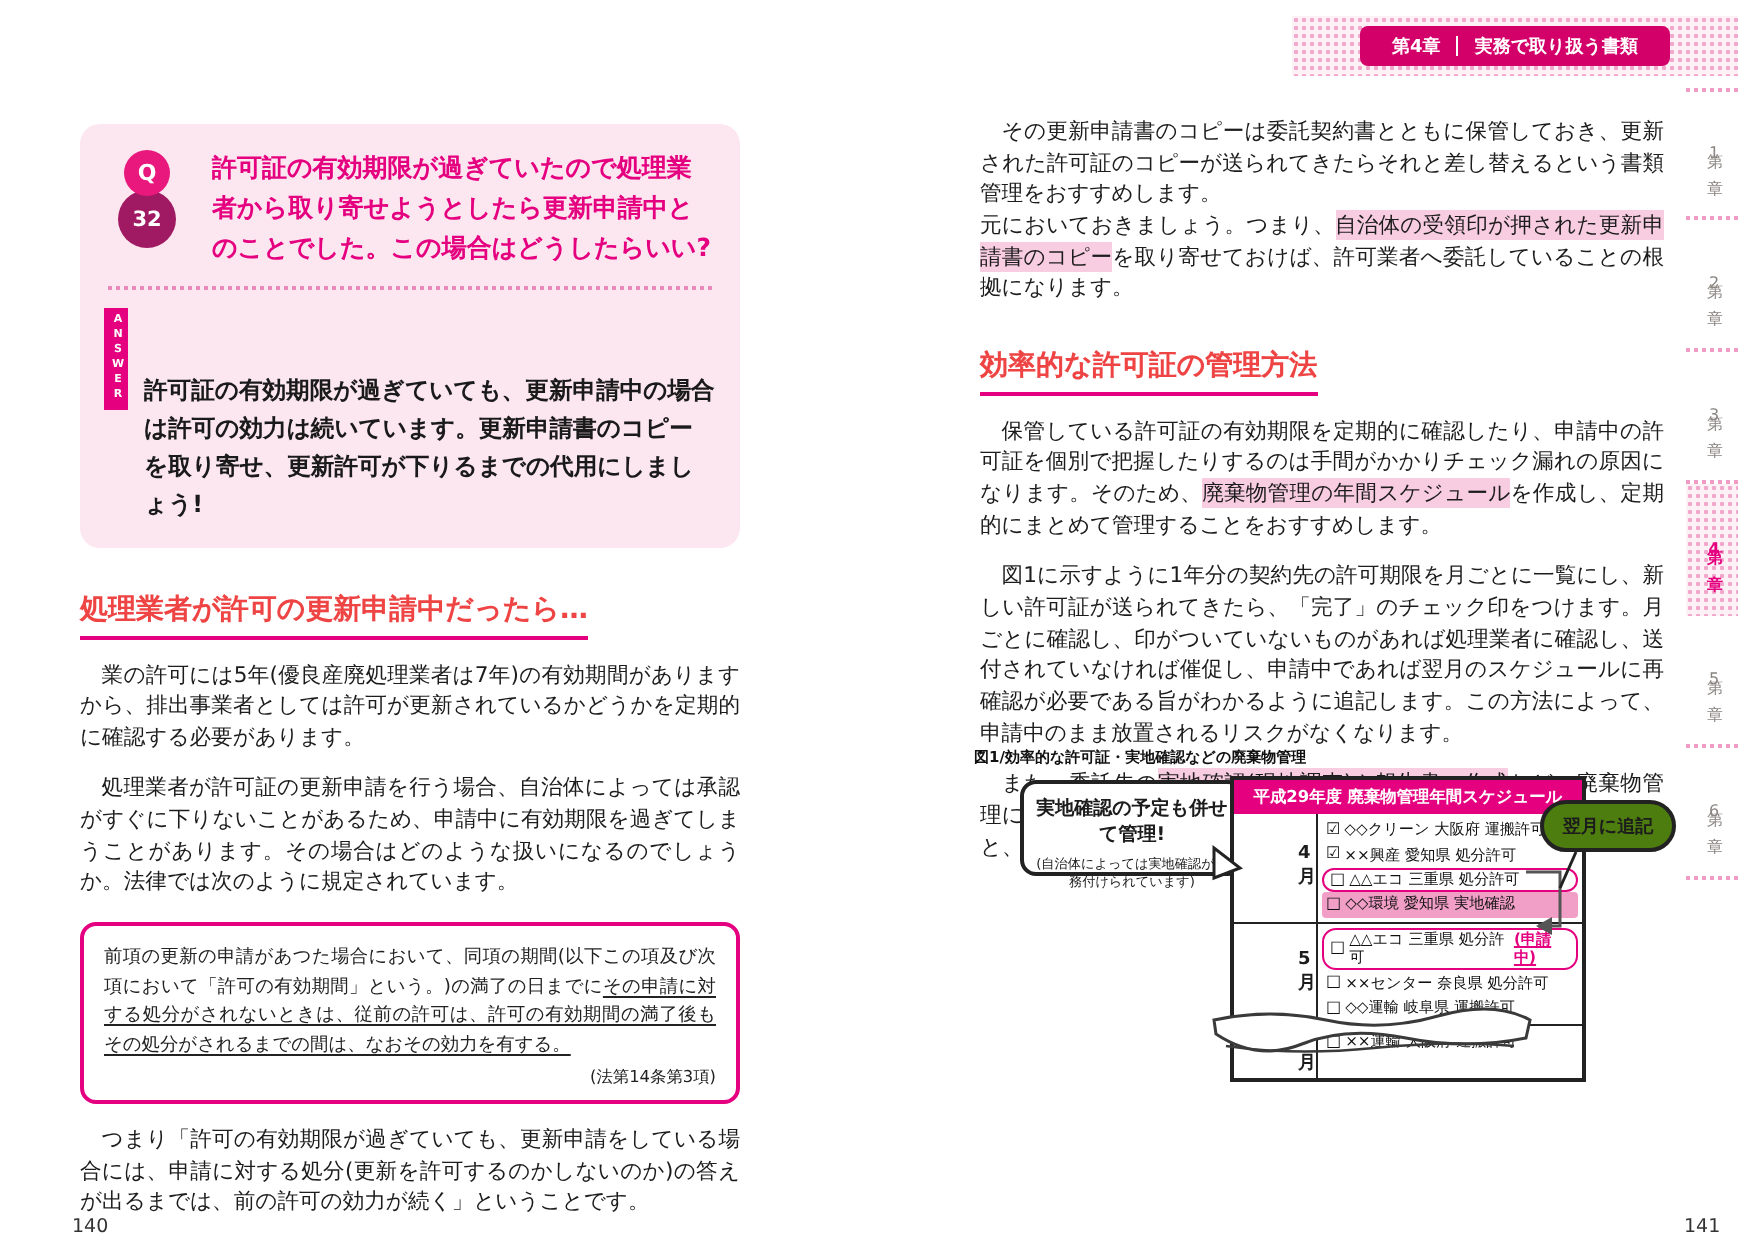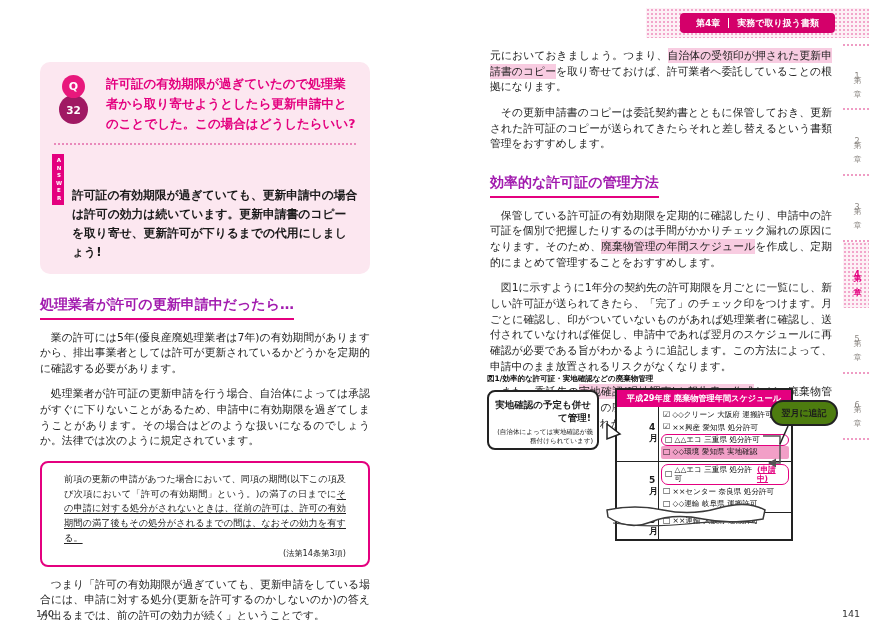--- a/index.html
+++ b/index.html
@@ -42,40 +42,40 @@
     display:flex; align-items:center; justify-content:center; }
   .q-text { flex:1; color:#e4007f; font-weight:bold; font-size:12.5px; line-height:1.6; }
   .qa-divider { border-top:2px dotted #e989bb; margin:9px 2px 0; }
   .a-row { display:flex; gap:8px; margin-top:9px; align-items:flex-start; }
   .answer-tag { flex:0 0 12px; background:#e4007f; color:#fff; writing-mode:vertical-rl;
     text-orientation:upright; font-size:5.5px; font-weight:bold; letter-spacing:1.5px;
     padding:3px 3px; line-height:1; }
   .a-text { flex:1; font-weight:bold; color:#1a1a1a; font-size:11.8px; line-height:1.6;margin-top:32px; }
 
   .sec-heading { margin-top:22px; width:fit-content; font-size:14px; font-weight:bold;
-    color:#a21caf; border-bottom:2.5px solid #e4007f; padding-bottom:4px; }
+    color:#ef4444; border-bottom:2.5px solid #e4007f; padding-bottom:4px; }
   .body-p { margin-top:10px; font-size:10.8px; line-height:1.45; text-align:justify; color:#1c1c1c; }
   .body-p.indent { text-indent:1em; }
   .law-box { margin-top:12px; border:2px solid #e4007f; border-radius:8px; background:#fff;
-    padding:9px 22px 5px; font-size:9.2px; line-height:1.6; color:#222; text-align:justify; }
+    padding:9px 10px 5px; font-size:9.2px; line-height:1.6; color:#222; text-align:justify; }
   .law-box .u { text-decoration:underline; text-underline-offset:2px; }
   .law-cite { text-align:right; font-size:8.2px; margin-top:1px; }
 
   .page-num { position:absolute; top:608px; font-size:9.5px; color:#333; }
   .page-num.l { left:36px; } .page-num.r { left:818px;margin-left:24px; }
 
   
   .right-col { position:absolute; left:490px; top:48px; width:342px; }
   .hl { background:#f8cce1; padding:1px 0; }
 
   
   .fig-caption { position:absolute; left:487px; top:374px; font-size:7.5px; font-weight:bold; color:#111; }
   .figure { position:absolute; left:487px; top:386px; width:365px; height:188px; }
-  .callout { position:absolute; left:0; top:4px; width:112px; height:60px; background:#fff;
-    border:2px solid #222; border-radius:8px; text-align:right; padding-top:7px; }
+  .callout { position:absolute; left:23px; top:4px; width:112px; height:48px; background:#fff;
+    border:2px solid #222; border-radius:8px; text-align:center; padding-top:7px; }
   .callout-title { font-size:9.5px; font-weight:bold; line-height:1.35; padding:0 6px; }
   .callout-note { font-size:6.6px; color:#222; margin-top:3px; line-height:1.35; padding:0 4px; }
 
   .sched { position:absolute; left:128px; top:2px; width:178px; background:#fff; border:2px solid #222; }
   .sched-head { background:#e4007f; color:#fff; font-weight:bold; font-size:8.2px;
     text-align:center; padding:3px 1px; }
   .month-group { display:flex; border-top:1.5px solid #222; }
   .month-cell { flex:0 0 24px; display:flex; align-items:center; justify-content:center;
     border-right:1.5px solid #222; font-weight:bold; font-size:9px;padding-left:32px; }
   .rows { flex:1; padding:2px 2px; min-height:14px; }
@@ -155,24 +155,24 @@
     </div>
 
     <p class="body-p indent">つまり「許可の有効期限が過ぎていても、更新申請をしている場合には、申請に対する処分(更新を許可するのかしないのか)の答えが出るまでは、前の許可の効力が続く」ということです。</p>
     <p class="body-p indent">処理業者がこのような状態のとき、排出事業者が許可をもつ処理業者に委託しているという根拠を示すにはどうしたらよいのでしょうか。許可の有効期限が切れた許可証のコピーでは、無許可業者への委託と見なされかねません。</p>
 
   </div>
 
   <div class="page-num l">140</div>
 
   <div class="right-col">
+    <p class="body-p indent">その更新申請書のコピーは委託契約書とともに保管しておき、更新された許可証のコピーが送られてきたらそれと差し替えるという書類管理をおすすめします。</p>
     <p class="body-p" style="margin-top:0;">
       <span>元においておきましょう。つまり、</span><span class="hl">自治体の受領印が押された更新申請書のコピー</span><span>を取り寄せておけば、許可業者へ委託していることの根拠になります。</span>
     </p>
-    <p class="body-p indent">その更新申請書のコピーは委託契約書とともに保管しておき、更新された許可証のコピーが送られてきたらそれと差し替えるという書類管理をおすすめします。</p>
 
     <div class="sec-heading">効率的な許可証の管理方法</div>
 
     <p class="body-p indent">
       <span>保管している許可証の有効期限を定期的に確認したり、申請中の許可証を個別で把握したりするのは手間がかかりチェック漏れの原因になります。そのため、</span><span class="hl">廃棄物管理の年間スケジュール</span><span>を作成し、定期的にまとめて管理することをおすすめします。</span>
     </p>
     <p class="body-p indent">図1に示すように1年分の契約先の許可期限を月ごとに一覧にし、新しい許可証が送られてきたら、「完了」のチェック印をつけます。月ごとに確認し、印がついていないものがあれば処理業者に確認し、送付されていなければ催促し、申請中であれば翌月のスケジュールに再確認が必要である旨がわかるように追記します。この方法によって、申請中のまま放置されるリスクがなくなります。</p>
     <p class="body-p indent">
       <span>また、委託先の</span><span class="hl">実地確認(現地調査)や報告書の作成</span><span>など、廃棄物管理にかかわる予定もこの廃棄物管理の年間スケジュールに入れておくと、抜けやチェック漏れが予防できます。</span>
     </p>

